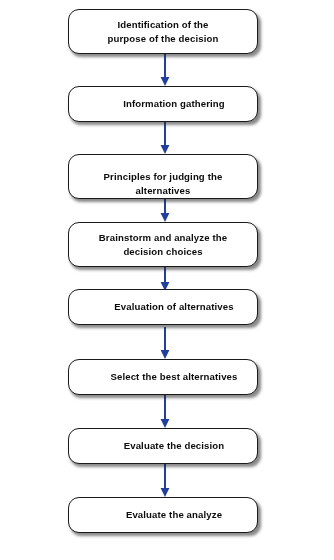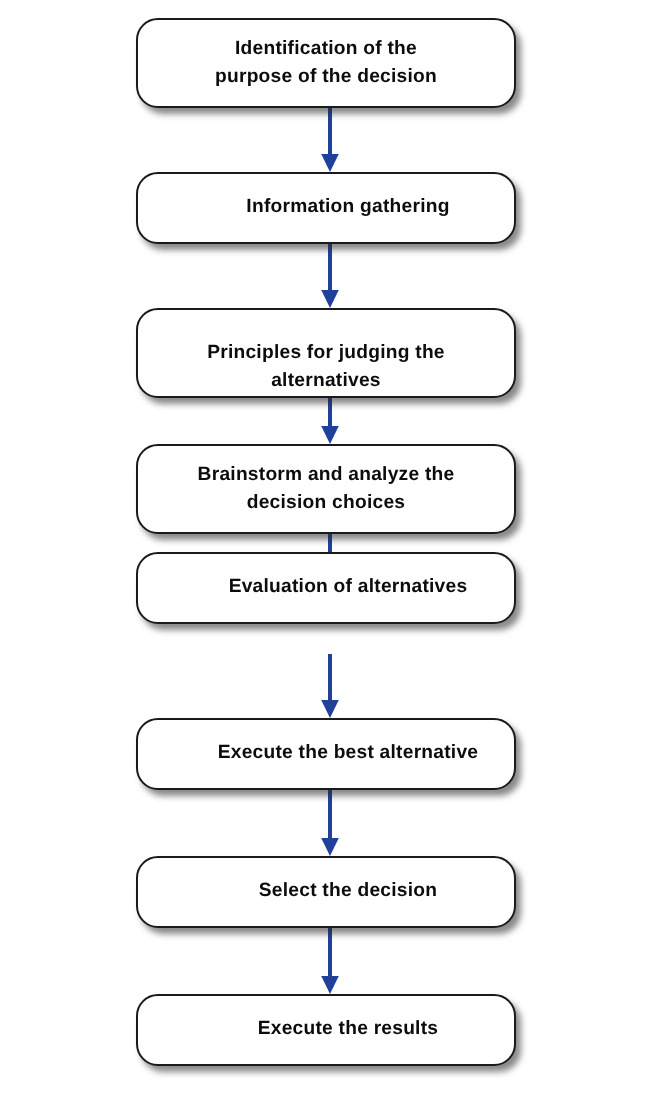--- a/index.html
+++ b/index.html
@@ -120,25 +120,25 @@
       <span class="node-label">Information gathering</span>
     </div>
     <div class="node two-line" style="top: 154px; align-items: flex-end;">
       <span class="node-label">Principles for judging the
 alternatives</span>
     </div>
     <div class="node two-line" style="top: 222px;">
       <span class="node-label">Brainstorm and analyze the
 decision choices</span>
     </div>
-    <div class="node one-line" style="top: 276px;">
+    <div class="node one-line" style="top: 289px;">
       <span class="node-label">Evaluation of alternatives</span>
     </div>
     <div class="node one-line" style="top: 359px;">
-      <span class="node-label">Execute the best alternative</span>
+      <span class="node-label">Select the best alternatives</span>
     </div>
     <div class="node one-line" style="top: 428px;">
-      <span class="node-label">Select the decision</span>
+      <span class="node-label">Evaluate the decision</span>
     </div>
     <div class="node one-line" style="top: 497px;">
-      <span class="node-label">Execute the results</span>
+      <span class="node-label">Evaluate the analyze</span>
     </div>
   </div>
 
 </body></html>

